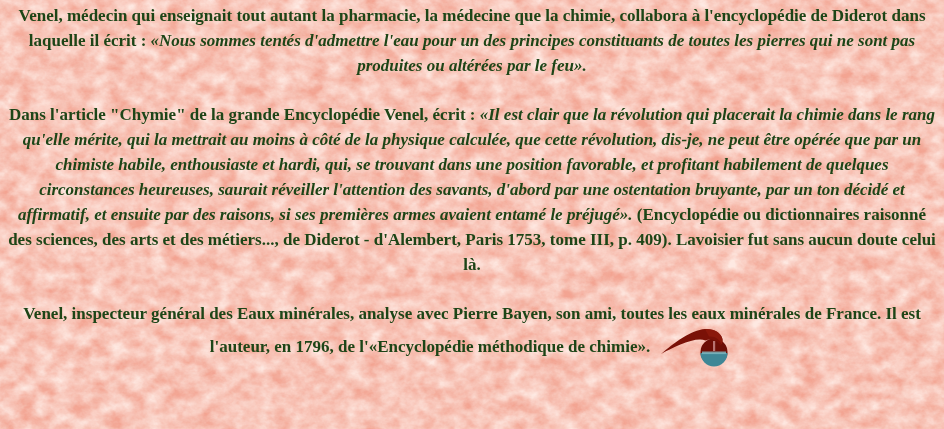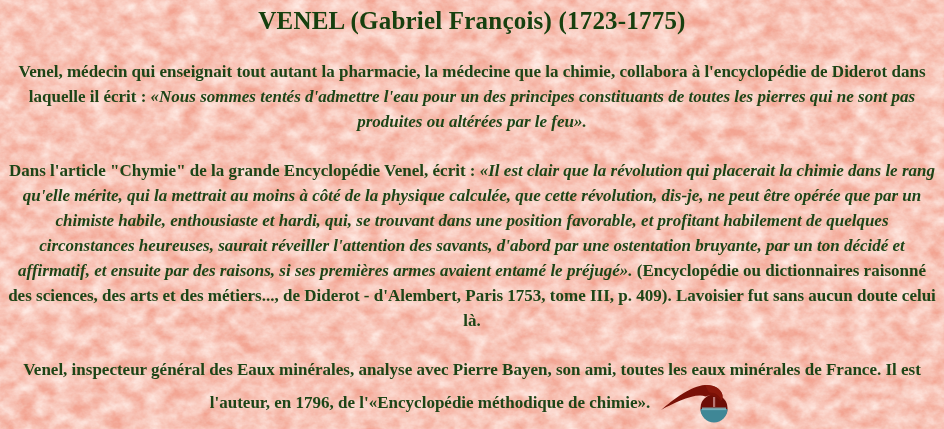--- a/index.html
+++ b/index.html
@@ -70,21 +70,20 @@
                 0 0 0 0 0.48
                 0 1.3 0 0 -0.55"></feColorMatrix>
     </filter>
   </defs>
   <rect width="944" height="429" fill="#f3a492"></rect>
   <rect width="944" height="429" filter="url(#texDark)" opacity="0.75"></rect>
   <rect width="944" height="429" filter="url(#texLight)" opacity="0.95"></rect>
 </svg>
 
 <div class="content">
-  <h1 class="page-title">VENEL (Gabriel François) (1723-1775)</h1>
 
   <p class="para"><span><span>Venel, médecin qui enseignait tout autant la pharmacie, la médecine que la chimie, collabora à l'encyclopédie de Diderot dans laquelle il écrit : </span><span class="it">«Nous sommes tentés d'admettre l'eau pour un des principes constituants de toutes les pierres qui ne sont pas produites ou altérées par le feu».</span></span></p>
 
   <p class="para"><span><span>Dans l'article "Chymie" de la grande Encyclopédie Venel, écrit : </span><span class="it">«Il est clair que la révolution qui placerait la chimie dans le rang qu'elle mérite, qui la mettrait au moins à côté de la physique calculée, que cette révolution, dis-je, ne peut être opérée que par un chimiste habile, enthousiaste et hardi, qui, se trouvant dans une position favorable, et profitant habilement de quelques circonstances heureuses, saurait réveiller l'attention des savants, d'abord par une ostentation bruyante, par un ton décidé et affirmatif, et ensuite par des raisons, si ses premières armes avaient entamé le préjugé».</span><span> (Encyclopédie ou dictionnaires raisonné des sciences, des arts et des métiers..., de Diderot - d'Alembert, Paris 1753, tome III, p. 409). Lavoisier fut sans aucun doute celui là.</span></span></p>
 
   <p class="para"><span><span>Venel, inspecteur général des Eaux minérales, analyse avec Pierre Bayen, son ami, toutes les eaux minérales de France. Il est l'auteur, en 1796, de l'«Encyclopédie méthodique de chimie».</span></span><a class="arrow-link"><svg width="74" height="42" viewBox="0 0 74 42" xmlns="http://www.w3.org/2000/svg">
 
       <circle cx="54" cy="26" r="13.5" fill="#6d0e06"></circle>
       <path d="M40.5,27 A13.5,13.5 0 0,0 67.5,27 Z" fill="#3f8796"></path>
       <rect x="42" y="25.5" width="24" height="2.6" fill="#7db6bf" opacity="0.85"></rect>

